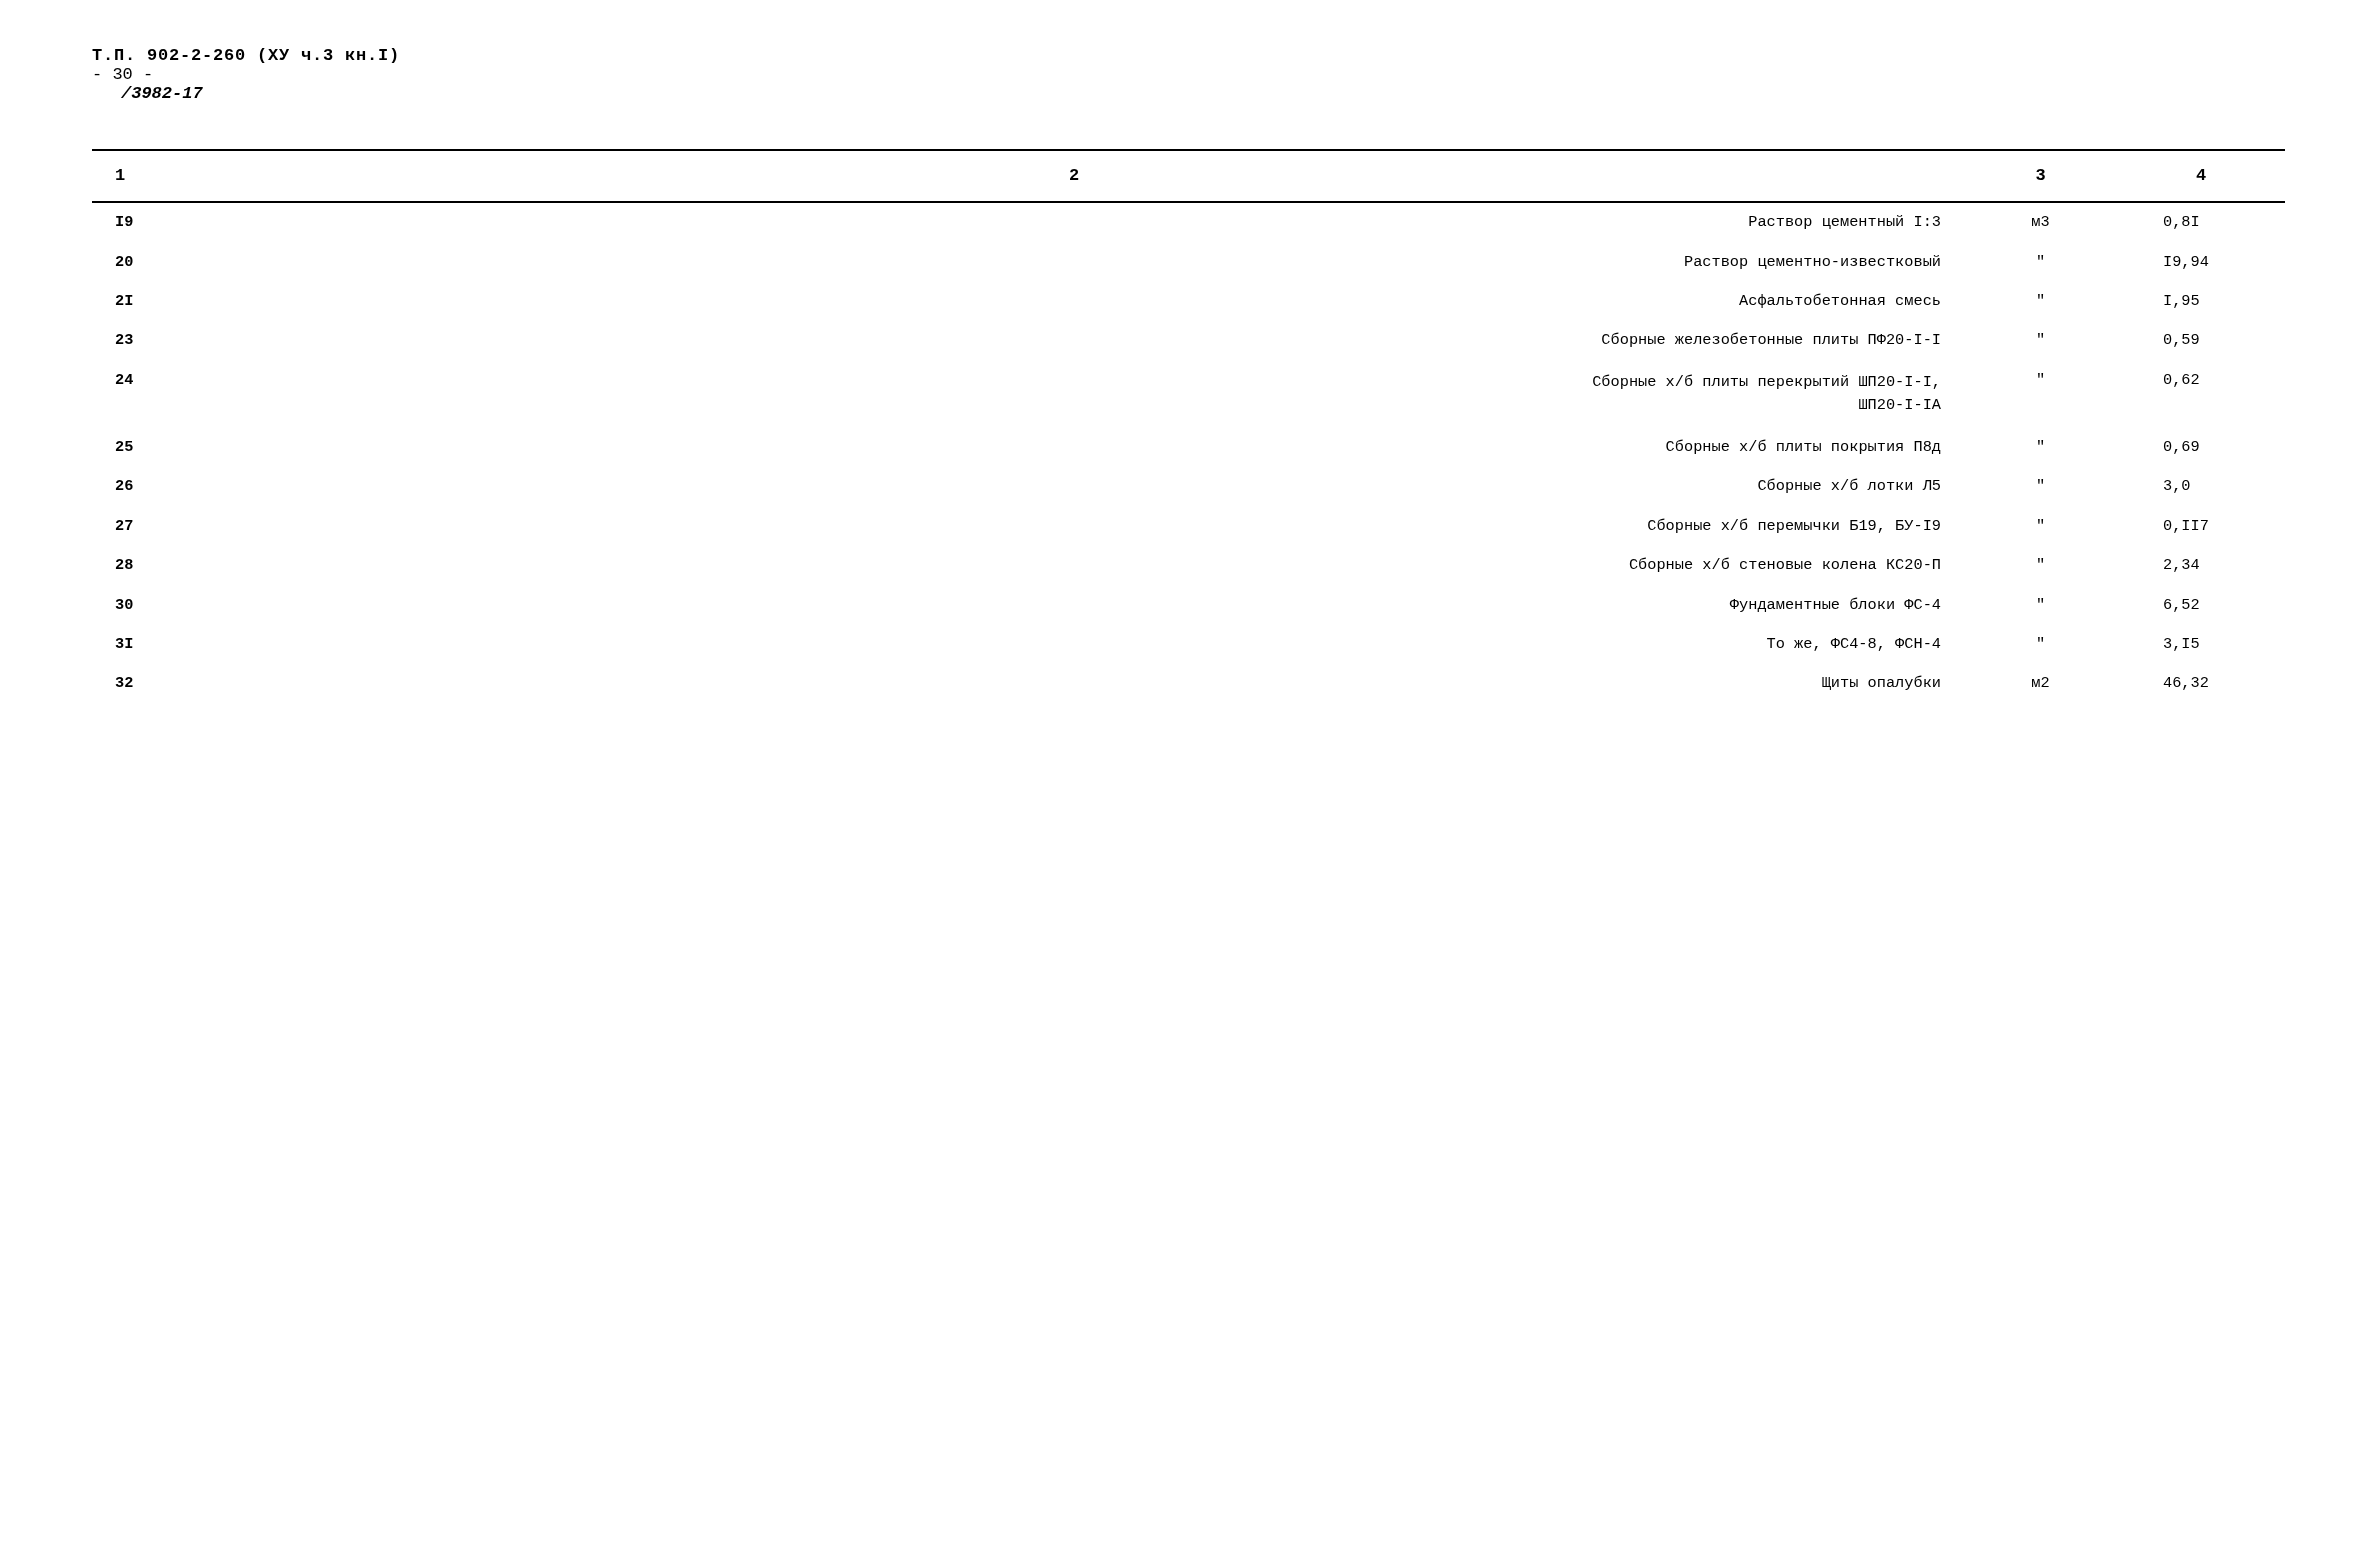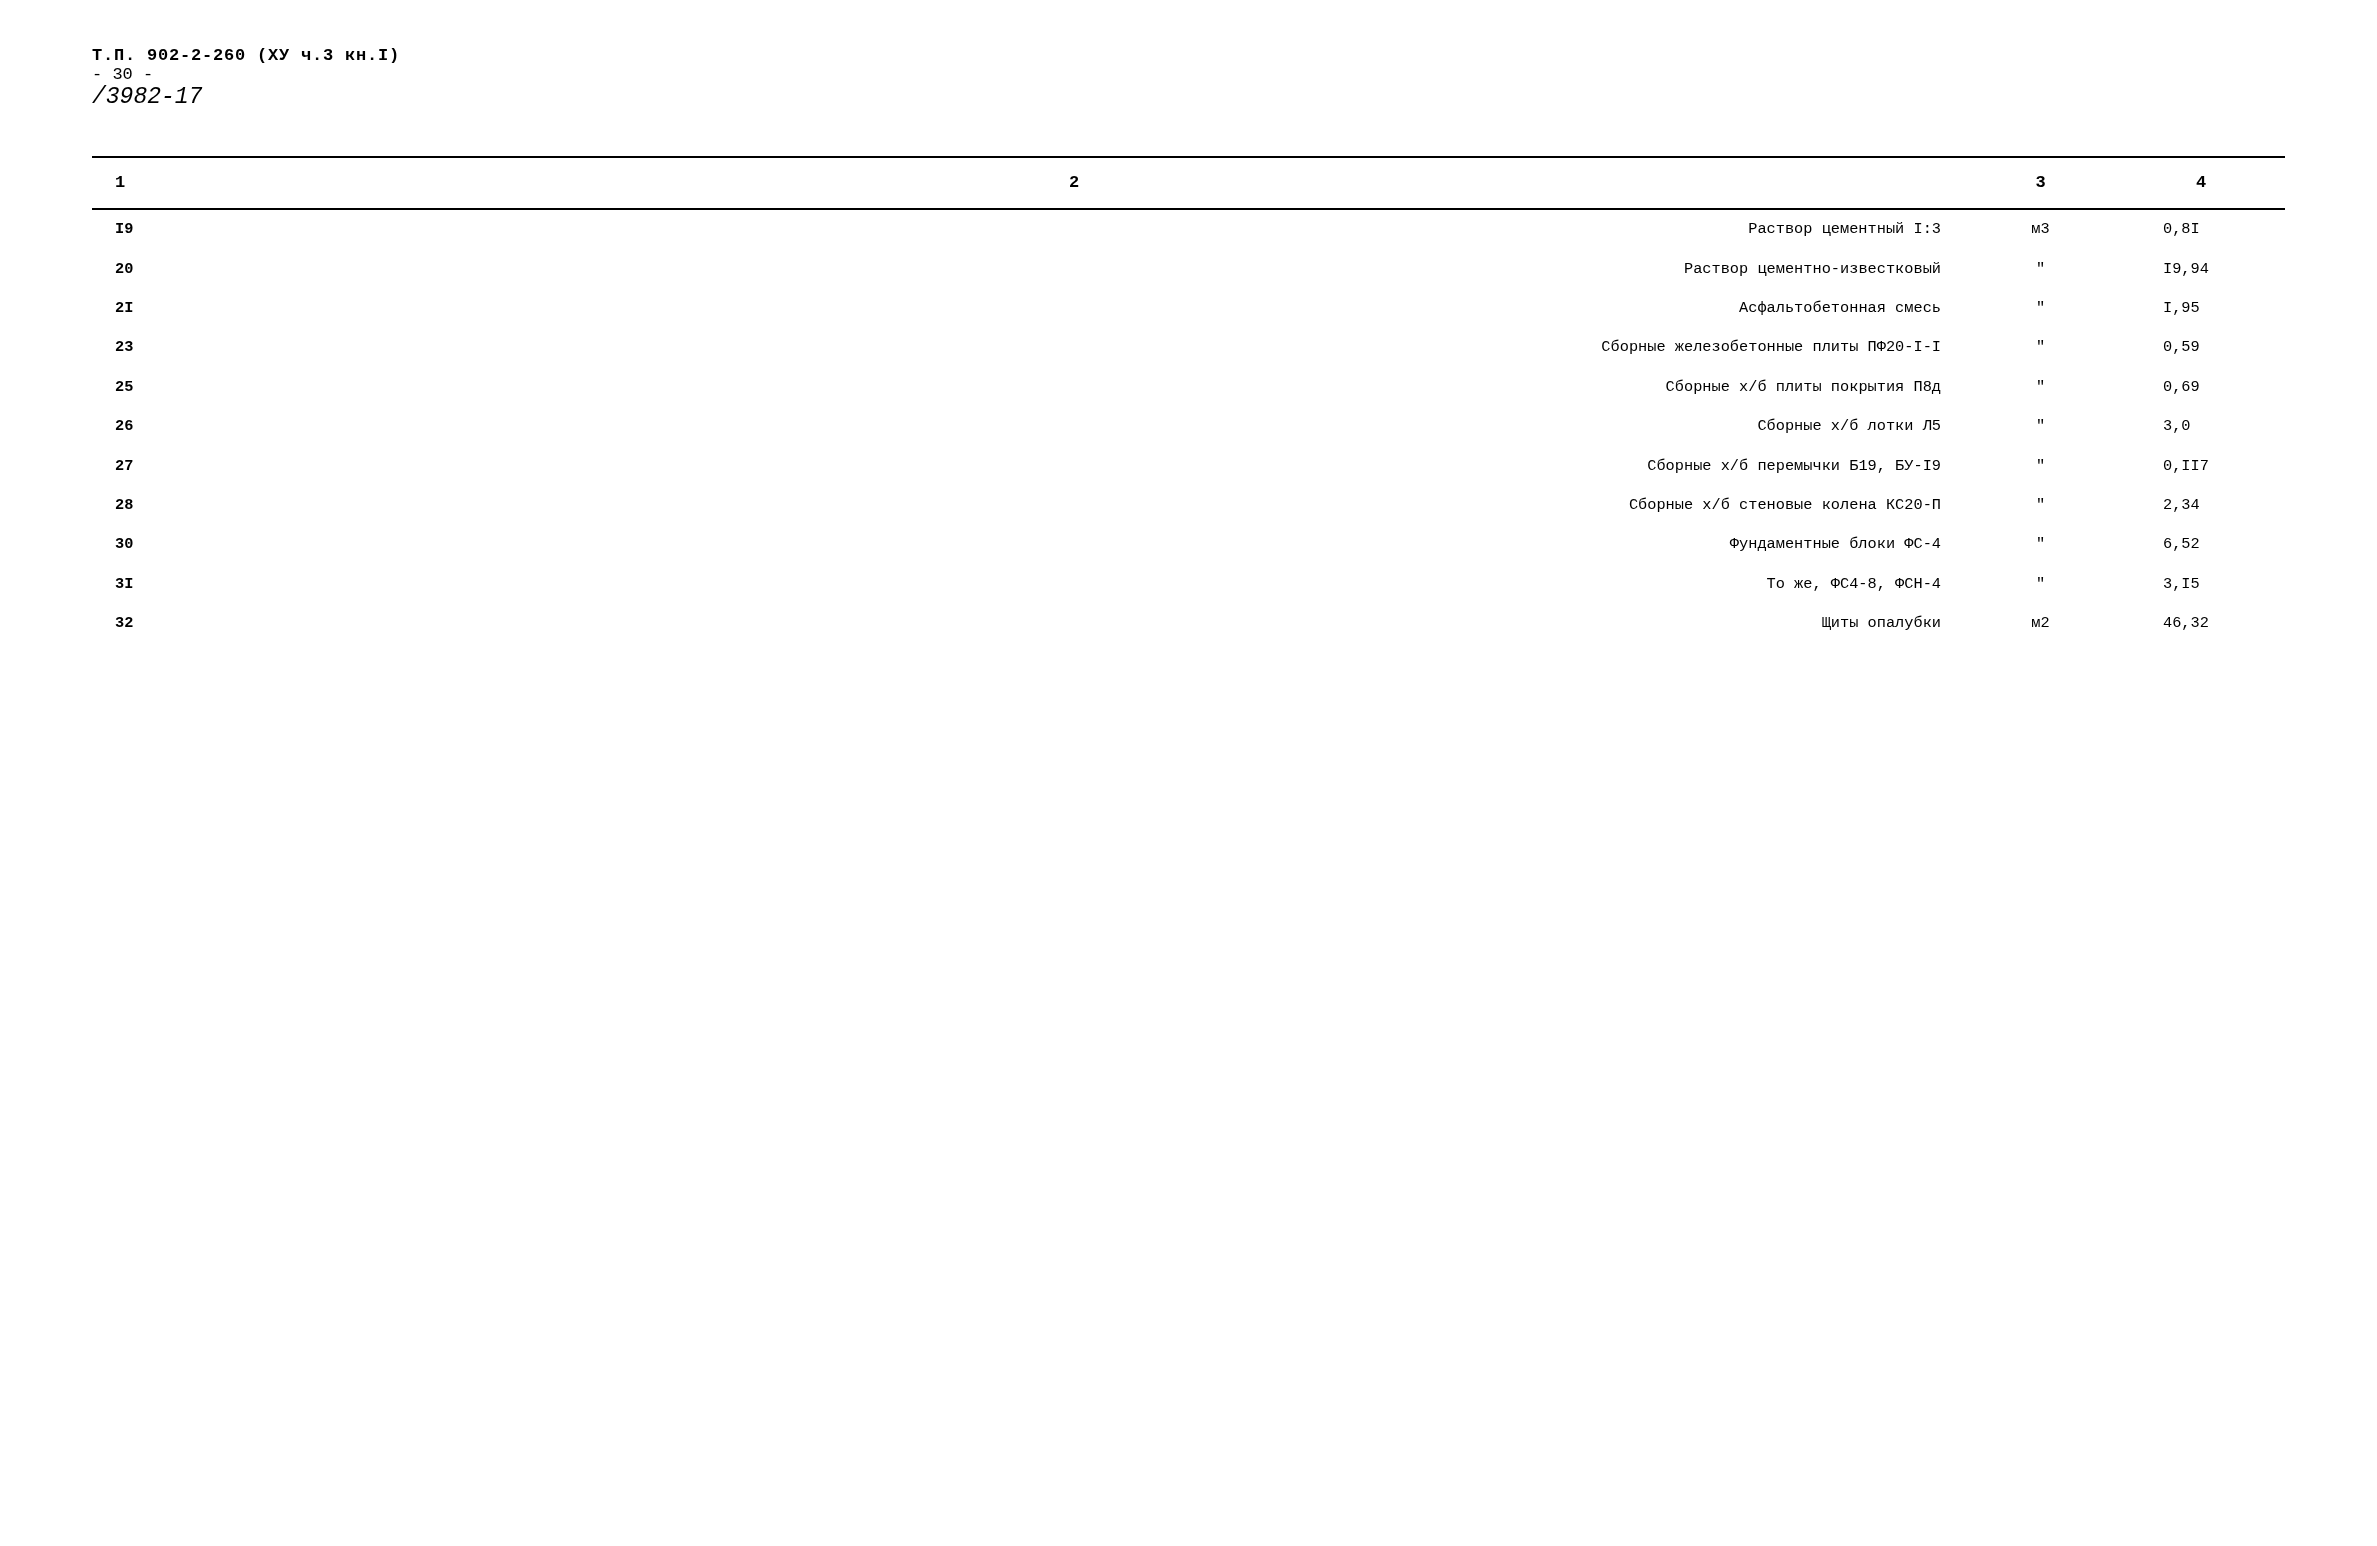--- a/index.html
+++ b/index.html
@@ -31,23 +31,24 @@
       font-weight: bold;
       letter-spacing: 0.8px;
     }
 
     .header-center {
       font-size: 17px;
       font-weight: normal;
     }
 
     .header-right {
-      font-size: 23px;
-      font-weight: normal;
+      font-size: 17px;
+      font-weight: bold;
       font-style: italic;
+      margin-left: 29px;
     }
 
     .table-container {
       width: 100%;
       margin-top: 15.3px;
     }
 
     table {
       width: 100%;
       border-collapse: collapse;
@@ -157,20 +158,26 @@
           <td>"</td>
           <td>I,95</td>
         </tr>
         <tr>
           <td>23</td>
           <td>Сборные железобетонные плиты ПФ20-I-I</td>
           <td>"</td>
           <td>0,59</td>
         </tr>
         <tr>
+          <td>24</td>
+          <td class="multi-line">Сборные х/б плиты перекрытий ШП20-I-I,<br>ШП20-I-IА</td>
+          <td>"</td>
+          <td>0,62</td>
+        </tr>
+        <tr>
           <td>25</td>
           <td>Сборные х/б плиты покрытия П8д</td>
           <td>"</td>
           <td>0,69</td>
         </tr>
         <tr>
           <td>26</td>
           <td>Сборные х/б лотки Л5</td>
           <td>"</td>
           <td>3,0</td>

